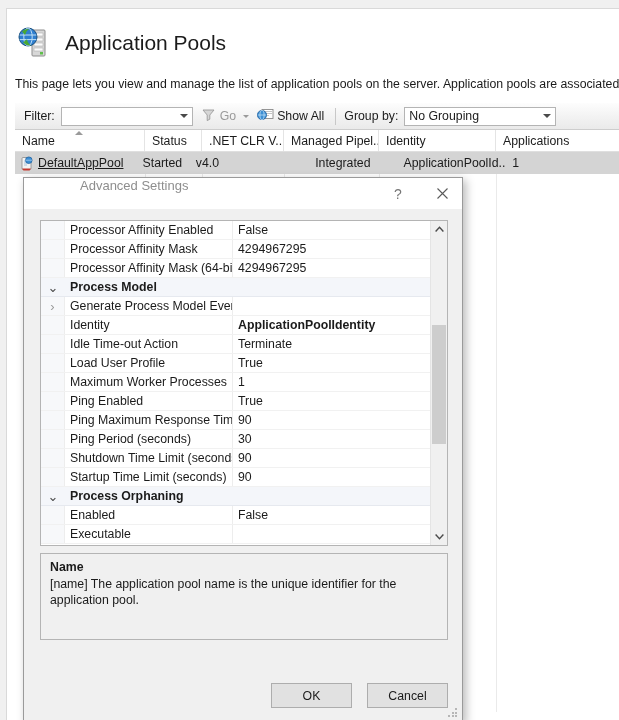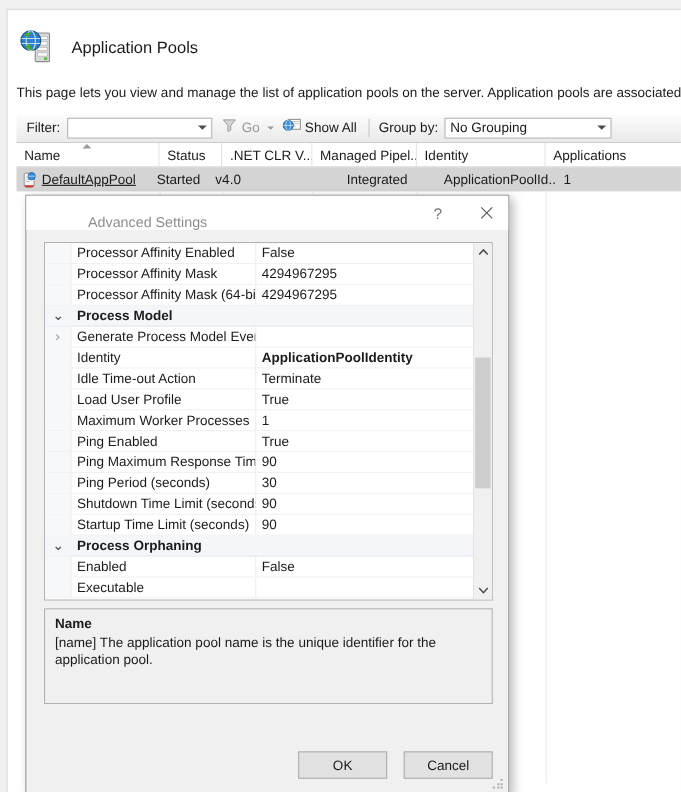--- a/index.html
+++ b/index.html
@@ -31,21 +31,21 @@
 
   
   .page-title-row {
     position: absolute;
     left: 10px; top: 12px;
     height: 44px;
     display: flex;
     align-items: center;
   }
   .page-title-text {
-    font-size: 15px;
+    font-size: 21px;
     color: #1b1b1b;
     margin-left: 14px;
     font-weight: normal;
     white-space: nowrap;
   }
   .apppool-bigicon { width: 34px; height: 34px; position: relative; }
 
   
   .page-desc {
     position: absolute;
@@ -181,21 +181,21 @@
     border: 1px solid #9a9a9a;
     box-sizing: border-box;
     box-shadow: 3px 3px 9px rgba(0,0,0,0.28);
     font-size: 12.3px;
     color: #1b1b1b;
   }
   .dlg-titlebar {
     position: relative;
     height: 31px;
     background: #ffffff;
-    display: flex; align-items: flex-end; padding-left: 41px;
+    display: flex; align-items: flex-start; padding-left: 41px;
   }
   .dlg-title {
     font-size: 13px;
     color: #8e8e8e;
     margin-left: 15px;
     white-space: nowrap;
   }
   .dlg-help, .dlg-close {
     position: absolute; top: 0;
     width: 32px; height: 31px;

